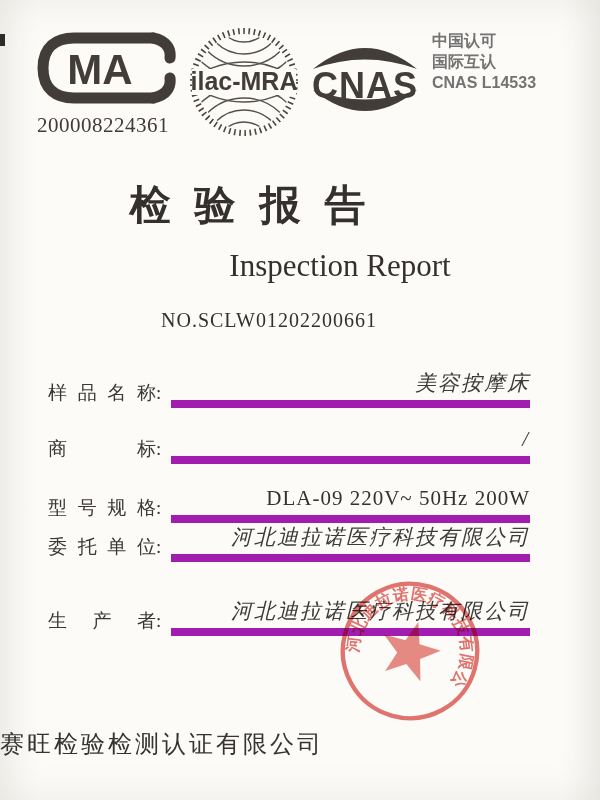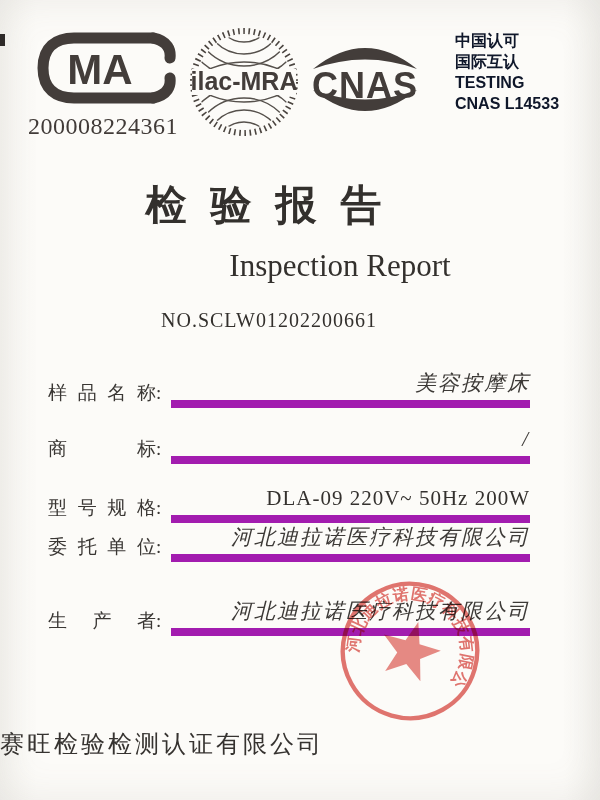--- a/index.html
+++ b/index.html
@@ -10,33 +10,33 @@
     color:#2f2c2a;
   }
   .paper{
     position:absolute;inset:0;
     background:linear-gradient(90deg,#f6f5f1 0%,#fcfbf8 6%,#fcfbf8 94%,#f3f2ee 100%);
     box-shadow:inset 0 0 40px rgba(120,115,105,.12);
   }
   
   .hdr{position:absolute;top:0;left:0;width:600px;height:150px;}
   .cma{position:absolute;left:28px;top:28px;width:150px;text-align:center;}
-  .cma-num{font-size:24px;letter-spacing:.5px;color:#413b38;margin-top:1px;}
+  .cma-num{font-size:21px;letter-spacing:.5px;color:#413b38;margin-top:1px;}
   .ilac{position:absolute;left:188px;top:26px;}
   .cnas{position:absolute;left:306px;top:38px;}
   .accred{
-    position:absolute;left:455px;top:30px;
+    position:absolute;left:432px;top:30px;
     font-family:"Liberation Sans","DejaVu Sans",sans-serif;
-    font-weight:bold;font-size:16px;line-height:21px;color:#0f172a;
+    font-weight:bold;font-size:16px;line-height:21px;color:#737373;
   }
   .logo-ink{fill:#433d3a;}
   
   .title-zh{
     position:absolute;left:0;top:178px;width:495px;text-align:center;
-    font-size:41px;font-weight:600;letter-spacing:24px;color:#33302d;padding-left:16px;
+    font-size:41px;font-weight:600;letter-spacing:24px;color:#33302d;
   }
   .title-zh span{margin-right:-24px;}
   .title-en{
     position:absolute;left:0;top:248px;width:600px;text-align:center;
     font-size:31px;color:#33302d;padding-left:40px;
   }
   .report-no{
     position:absolute;left:0;top:309px;width:538px;text-align:center;
     font-size:20px;letter-spacing:1px;color:#33302d;
   }
@@ -119,21 +119,20 @@
     <svg width="118" height="85" viewBox="0 0 118 85">
       <path d="M7 31 Q59 -11 111 31 Q59 12 7 31 Z" class="logo-ink"></path>
       <path d="M7 52 Q59 94 111 52 Q59 71 7 52 Z" class="logo-ink"></path>
       <text x="59" y="60" text-anchor="middle" font-family="Liberation Sans, DejaVu Sans, sans-serif" font-size="36" font-weight="800" letter-spacing="1" class="logo-ink">CNAS</text>
     </svg>
   </div>
 
   <div class="accred">
     <div>中国认可</div>
     <div>国际互认</div>
-    <div>TESTING</div>
     <div>CNAS L14533</div>
   </div>
 </div>
 
 <div class="title-zh">
   <span>检验报告</span>
 </div>
 <div class="title-en">Inspection Report</div>
 <div class="report-no">NO.SCLW01202200661</div>
 

